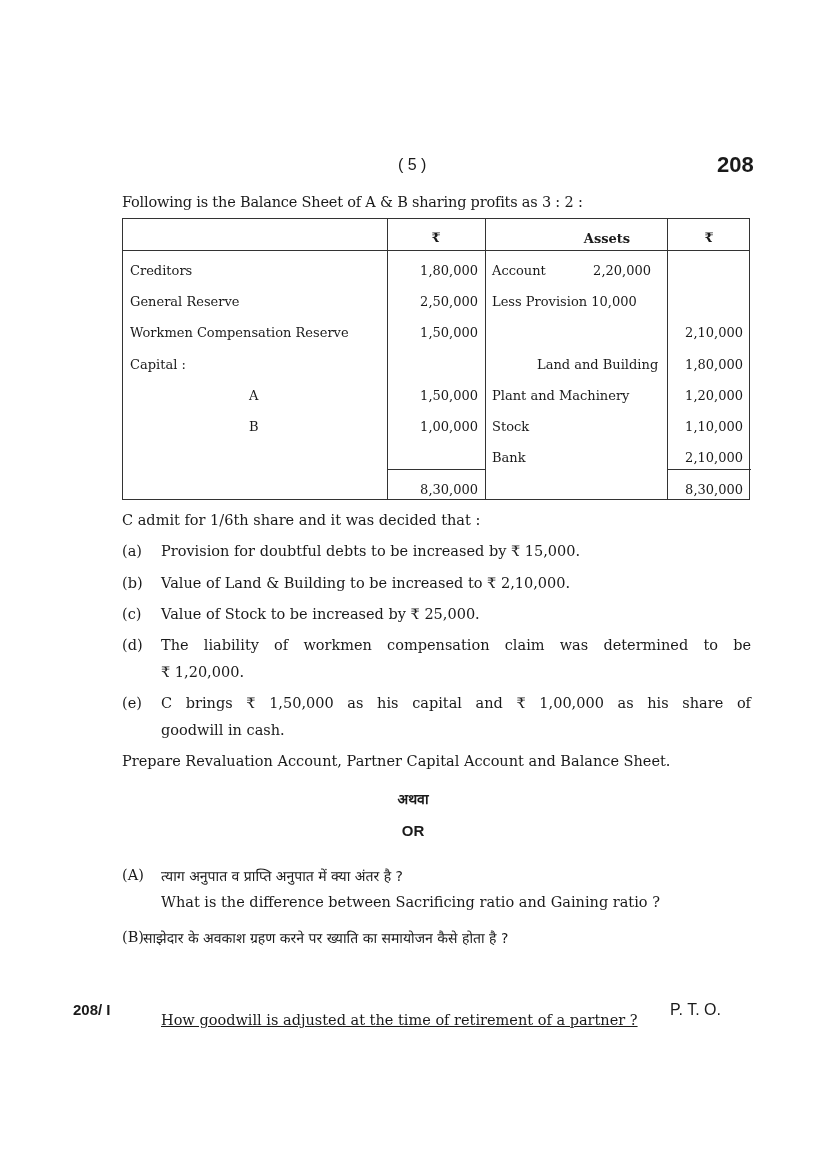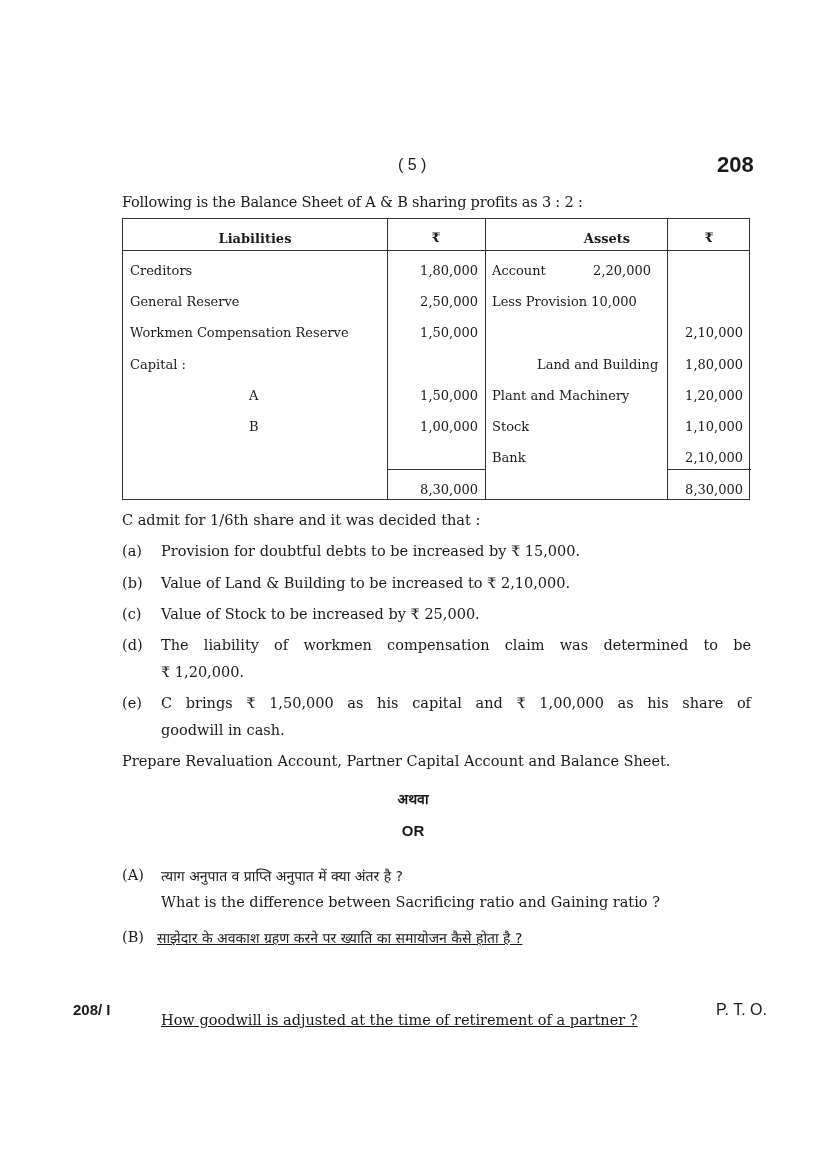--- a/index.html
+++ b/index.html
@@ -21,39 +21,38 @@
 
     .para { font-family: "DejaVu Serif", serif; font-size: 14.5px; white-space: nowrap; }
     .lbl { font-family: "DejaVu Serif", serif; font-size: 14.5px; }
 
     #athva { left: 0; width: 826px; text-align: center; top: 789px; font-size: 14px; font-weight: bold; font-family: "DejaVu Sans", sans-serif; }
     #or { left: 0; width: 826px; text-align: center; top: 822px; font-size: 15px; font-weight: bold; font-family: "Liberation Sans", sans-serif; }
 
     .hindi { font-family: "DejaVu Sans", sans-serif; font-size: 14px; }
 
     #footer-left { left: 73px; top: 1001px; font-size: 15px; font-weight: bold; font-family: "Liberation Sans", sans-serif; }
-    #footer-right { left: 670px; top: 1001px; font-size: 16px; font-family: "Liberation Sans", sans-serif; margin-left: 46px; }
+    #footer-right { left: 670px; top: 1001px; font-size: 16px; font-family: "Liberation Sans", sans-serif; }
   </style>
 </head>
 <body>
 
 <div class="abs" id="page-num">( 5 )</div>
 <div class="abs" id="code-top">208</div>
 
 <div class="abs" id="intro">Following is the Balance Sheet of A &amp; B sharing profits as 3 : 2 :</div>
 
 <div class="abs" id="bs">
   <div class="vline" style="left:264px;"></div>
   <div class="vline" style="left:362px;"></div>
   <div class="vline" style="left:544px;"></div>
   <div class="hline" style="left:0; right:0; top:31px;"></div>
   <div class="hline" style="left:264px; width:98px; top:250px;"></div>
   <div class="hline" style="left:544px; width:84px; top:250px;"></div>
 
-  <div class="cell hdr" style="left:0; width:264px; text-align:center; top:12px;">Liabilities</div>
   <div class="cell hdr" style="left:264px; width:98px; text-align:center; top:11px;">₹</div>
   <div class="cell hdr" style="left:362px; width:182px; text-align:center; top:12px;padding-left:31px;">Assets</div>
   <div class="cell hdr" style="left:544px; width:84px; text-align:center; top:11px;">₹</div>
 
   <div class="cell" style="left:7px; top:44px;">Creditors</div>
   <div class="cell num" style="left:264px; width:91px; top:44px;">1,80,000</div>
   <div class="cell" style="left:7px; top:75px;">General Reserve</div>
   <div class="cell num" style="left:264px; width:91px; top:75px;">2,50,000</div>
   <div class="cell" style="left:7px; top:106px;">Workmen Compensation Reserve</div>
   <div class="cell num" style="left:264px; width:91px; top:106px;">1,50,000</div>
@@ -101,17 +100,17 @@
 <div class="abs para" style="left:122px; top:753px;">Prepare  Revaluation Account, Partner Capital Account and Balance Sheet.</div>
 
 <div class="abs" id="athva">अथवा</div>
 <div class="abs" id="or">OR</div>
 
 <div class="abs lbl" style="left:122px; top:867px;">(A)</div>
 <div class="abs hindi" style="left:161px; top:866px;">त्याग अनुपात व प्राप्ति अनुपात में क्या अंतर है ?</div>
 <div class="abs para" style="left:161px; top:894px;">What is the difference between Sacrificing ratio and Gaining ratio ?</div>
 
 <div class="abs lbl" style="left:122px; top:929px;">(B)</div>
-<div class="abs hindi" style="left:157px; top:928px;text-decoration:underline;">साझेदार के अवकाश ग्रहण करने पर ख्याति का समायोजन कैसे होता है ?</div>
+<div class="abs hindi" style="left:143px; top:928px;">साझेदार के अवकाश ग्रहण करने पर ख्याति का समायोजन कैसे होता है ?</div>
 <div class="abs para" style="left:161px; top:1012px;text-decoration:underline;">How goodwill is adjusted at the time of retirement of a partner ?</div>
 
 <div class="abs" id="footer-left">208/ I</div>
 <div class="abs" id="footer-right">P. T. O.</div>
 
 </body></html>

